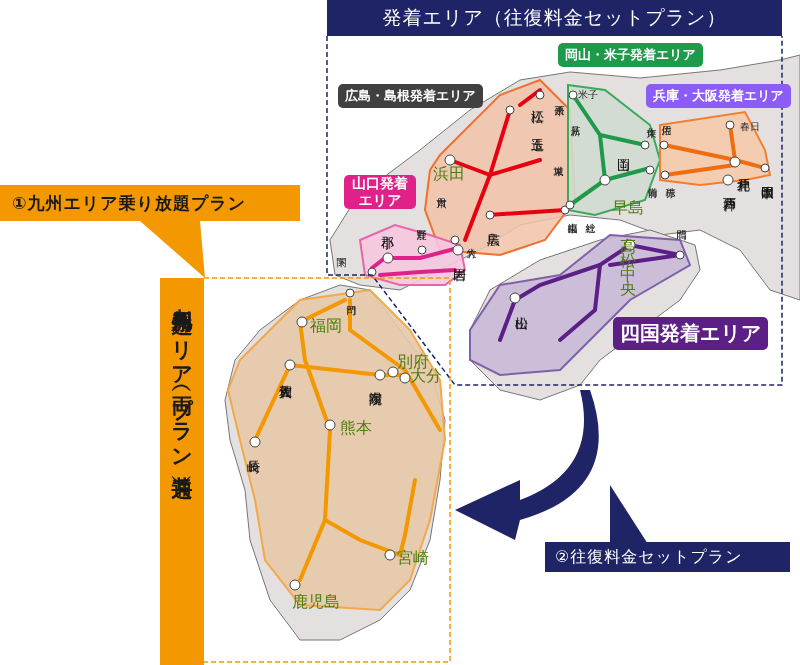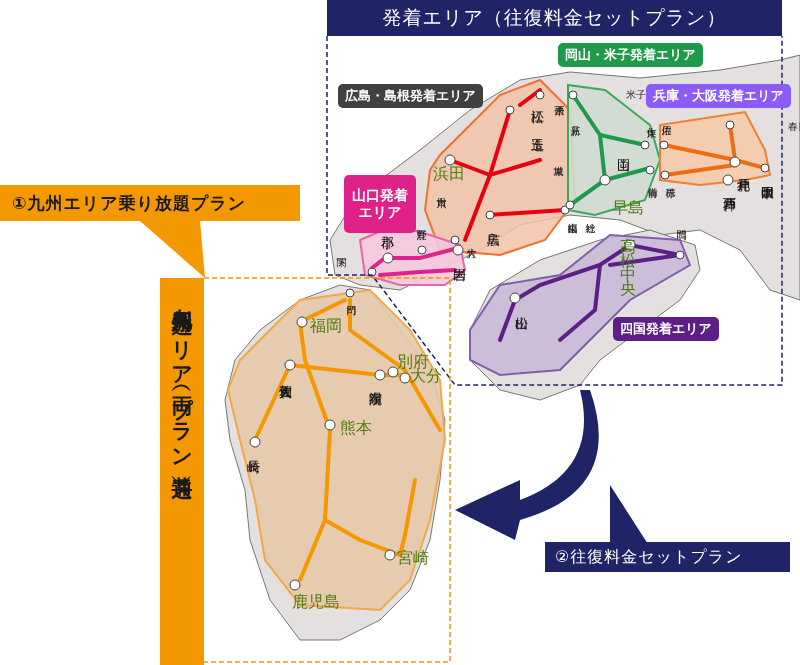--- a/index.html
+++ b/index.html
@@ -6,30 +6,30 @@
   body { width:800px; height:665px; position:relative; overflow:hidden;
          font-family:"DejaVu Sans", sans-serif; }
   .abs { position:absolute; }
   svg.map { position:absolute; left:0; top:0; }
   .title-bar { left:327px; top:0; width:455px; height:36px; background:#1f2466;
                color:#fff; font-size:19px; display:flex; align-items:center; justify-content:center; letter-spacing:1px;}
   .tag { color:#fff; font-size:13px; font-weight:bold; padding:3px 7px; border-radius:5px; white-space:nowrap;margin-left:8px; }
   .tag-red { background:#404040; }
   .tag-green { background:#1e9a4a; }
   .tag-orange { background:#8b5cf6; }
-  .tag-magenta { background:#e0218a; font-size:14px; text-align:center; line-height:17px; padding:12px 8px; }
-  .tag-purple { background:#5b1f86; font-size:13px; }
+  .tag-magenta { background:#e0218a; font-size:14px; text-align:center; line-height:17px; padding:0 8px; }
+  .tag-purple { background:#5b1f86; font-size:20px; }
   .callout1 { left:0; top:185px; width:300px; height:36px; background:#f39800; color:#1a1a1a;
               font-size:17px; font-weight:bold; display:flex; align-items:center; padding-left:12px; box-sizing:border-box; letter-spacing:1px;}
   .callout2 { left:545px; top:542px; width:245px; height:30px; background:#1f2466; color:#fff;
               font-size:16px; display:flex; align-items:center; padding-left:10px; box-sizing:border-box; letter-spacing:1px;}
   .vbar { left:160px; top:278px; width:44px; height:387px; background:#f39800; color:#1a1a1a;
           font-size:21px; font-weight:bold; writing-mode:vertical-rl; text-orientation:upright;
           display:flex; align-items:center; justify-content:flex-start; padding-top:14px; box-sizing:border-box; letter-spacing:2px;}
-  .st { font-size:10px; color:#222; white-space:nowrap;margin-left:48px; }
+  .st { font-size:10px; color:#222; white-space:nowrap; }
   .stv { font-size:10px; color:#222; writing-mode:vertical-rl; text-orientation:upright; line-height:11px; }
   .stb { font-size:16px; color:#4d7c0f; }
   .stbv { font-size:13px; color:#111; writing-mode:vertical-rl; text-orientation:upright; line-height:14px; }
 </style>
 </head>
 <body>
 
 <svg class="map" width="800" height="665">
 
   <g fill="#e3e0df" stroke="#777" stroke-width="1">

